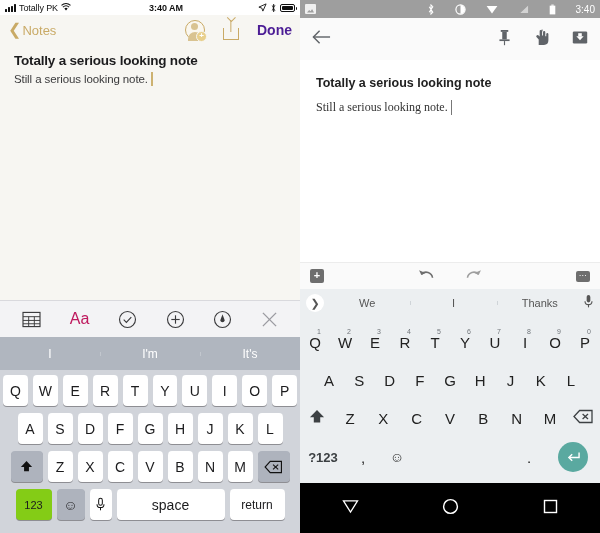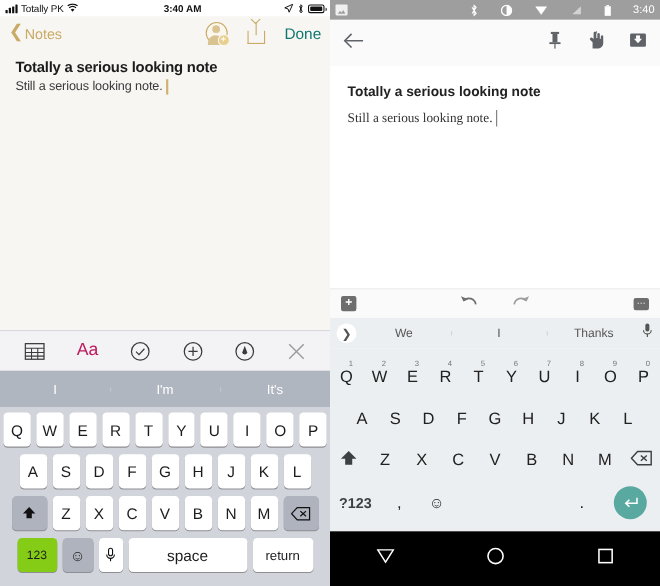--- a/index.html
+++ b/index.html
@@ -45,21 +45,21 @@
   .adduser .circ { position:absolute; inset:0; border:1.3px solid #c9aa66; border-radius:50%; overflow:hidden; background:#faf7ef;}
   .adduser .head { position:absolute; left:6.2px; top:3.4px; width:7px; height:7px; border-radius:50%; background:#d9c391; }
   .adduser .body { position:absolute; left:2.6px; top:11.6px; width:14px; height:9px; border-radius:7px 7px 0 0; background:#d9c391; }
   .adduser .badge { position:absolute; right:-2px; bottom:-2px; width:11px; height:11px; border-radius:50%; background:#e8cf8c; border:1.2px solid #f7f6f2; color:#fff; font-size:8px; line-height:8.5px; text-align:center; font-weight:bold;}
   .share { width: 16px; height: 20px; position: relative; }
   .share .box { position:absolute; left:0; right:0; bottom:0; height:12px; border:1.3px solid #c9aa66; border-top:none; }
   .share .arr { position:absolute; left:50%; top:0; width:1.3px; height:12px; background:#c9aa66; transform:translateX(-50%);}
   .share .arr::before, .share .arr::after { content:""; position:absolute; top:1px; width:6px; height:1.3px; background:#c9aa66;}
   .share .arr::before { left:0.8px; transform-origin:left center; transform:rotate(-45deg);}
   .share .arr::after { right:0.8px; transform-origin:right center; transform:rotate(45deg);}
-  .ios-done { color: #0f766e; font-size: 14px; font-weight: normal; }
+  .ios-done { color: #4c1d95; font-size: 14px; font-weight: bold; }
 
   .ios-note { padding: 8px 14px 0 14px; background: #f7f6f2; height: 255px;}
   .ios-title { font-size: 13.5px; font-weight: bold; color: #1c1c1e; letter-spacing: -.2px; }
   .ios-body-line { margin-top: 4px; display: flex; align-items: center; font-size: 11.5px; color: #3a3a3c; letter-spacing: -.1px;}
   .ios-caret { width: 1.6px; height: 14px; background: #cdb271; margin-left: 3px; }
 
   .ios-toolbar {
     position: absolute; left:0; right:0; top: 300px; height: 37px;
     background: #f3f3f5; border-top: 1px solid #d9d9dd;
     display: flex; align-items: center; justify-content: space-around; padding: 0 8px;

